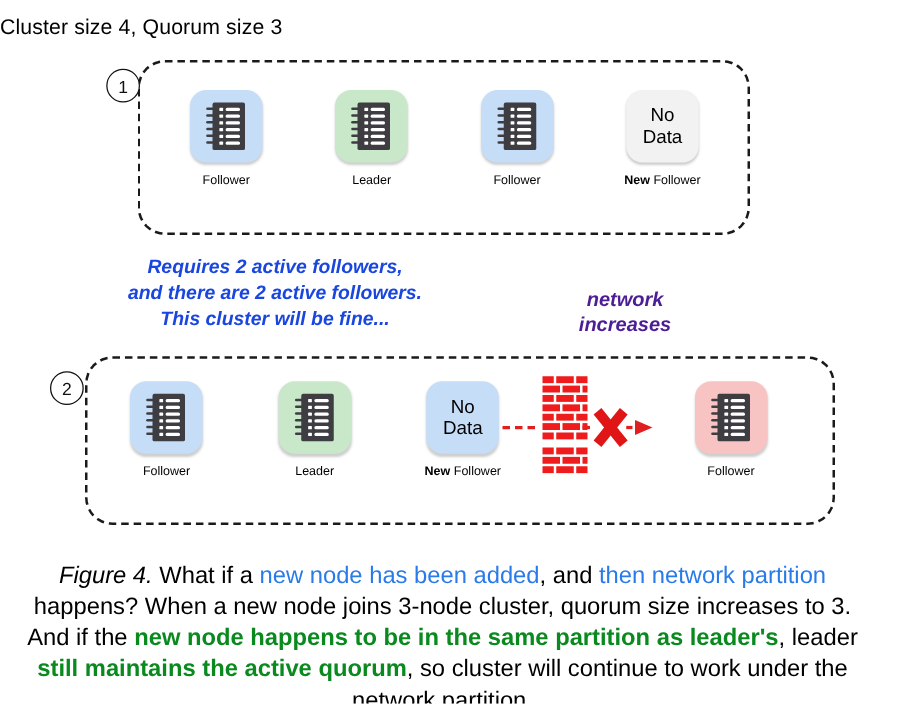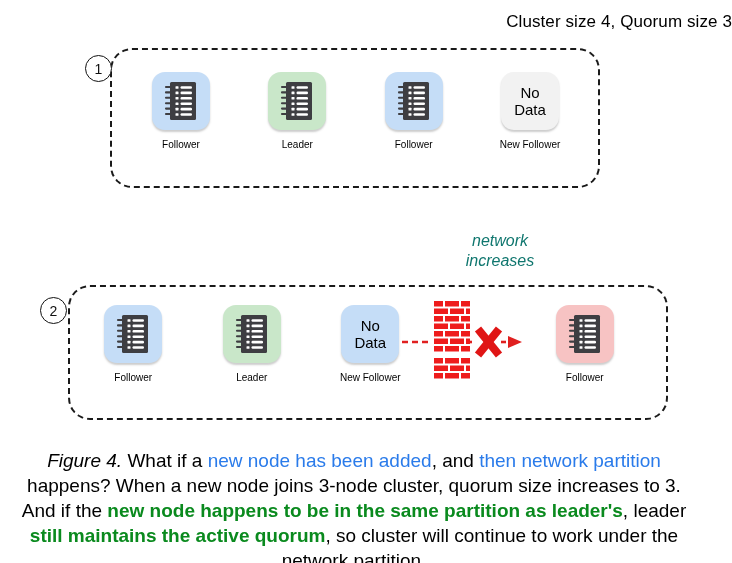--- a/index.html
+++ b/index.html
@@ -19,21 +19,21 @@
     background: #ffffff;
     overflow: hidden;
   }
 
   
   .fig-title {
     position: absolute;
     top: 12px;
     left: 0;
     width: 732px;
-    text-align: right;
+    text-align: left;
     font-size: 17px;
     color: #000;
     letter-spacing: 0.1px;
   }
 
   
   .step-circle {
     position: absolute;
     width: 27px;
     height: 27px;
@@ -130,21 +130,21 @@
   }
   .nodata-text span { display: block; }
 
   .node-label {
     margin-top: 9px;
     font-size: 10px;
     color: #000;
     white-space: nowrap;
     text-align: center;
   }
-  .node-label b { font-weight: normal; }
+  .node-label b { font-weight: bold; }
 
   
   #blue-note {
     position: absolute;
     left: 55px;
     top: 203px;
     width: 330px;
     text-align: center;
     color: #1a46e0;
     font-style: italic;
@@ -154,23 +154,23 @@
   }
   #blue-note span { display: block; }
 
   
   #network-partition-label {
     position: absolute;
     left: 420px;
     top: 231px;
     width: 160px;
     text-align: center;
-    color: #0f766e;
+    color: #4c1d95;
     font-style: italic;
-    font-weight: normal;
+    font-weight: bold;
     font-size: 16px;
     line-height: 20px;
   }
   #network-partition-label span { display: block; }
 
   
   #partition-graphic {
     position: absolute;
     left: 400px;
     top: 296px;
@@ -306,20 +306,25 @@
         <div class="nodata-text">
           <span>No</span>
           <span>Data</span>
         </div>
       </div>
       <div class="node-label"><b>New</b><span> Follower</span></div>
     </div>
 
   </div>
 
+  <div id="blue-note">
+    <span>Requires 2 active followers,</span>
+    <span>and there are 2 active followers.</span>
+    <span>This cluster will be fine...</span>
+  </div>
 
   <div id="network-partition-label">
     <span>network</span>
     <span>increases</span>
   </div>
 
   <div class="step-circle" id="step-2">
     <span>2</span>
   </div>
 

